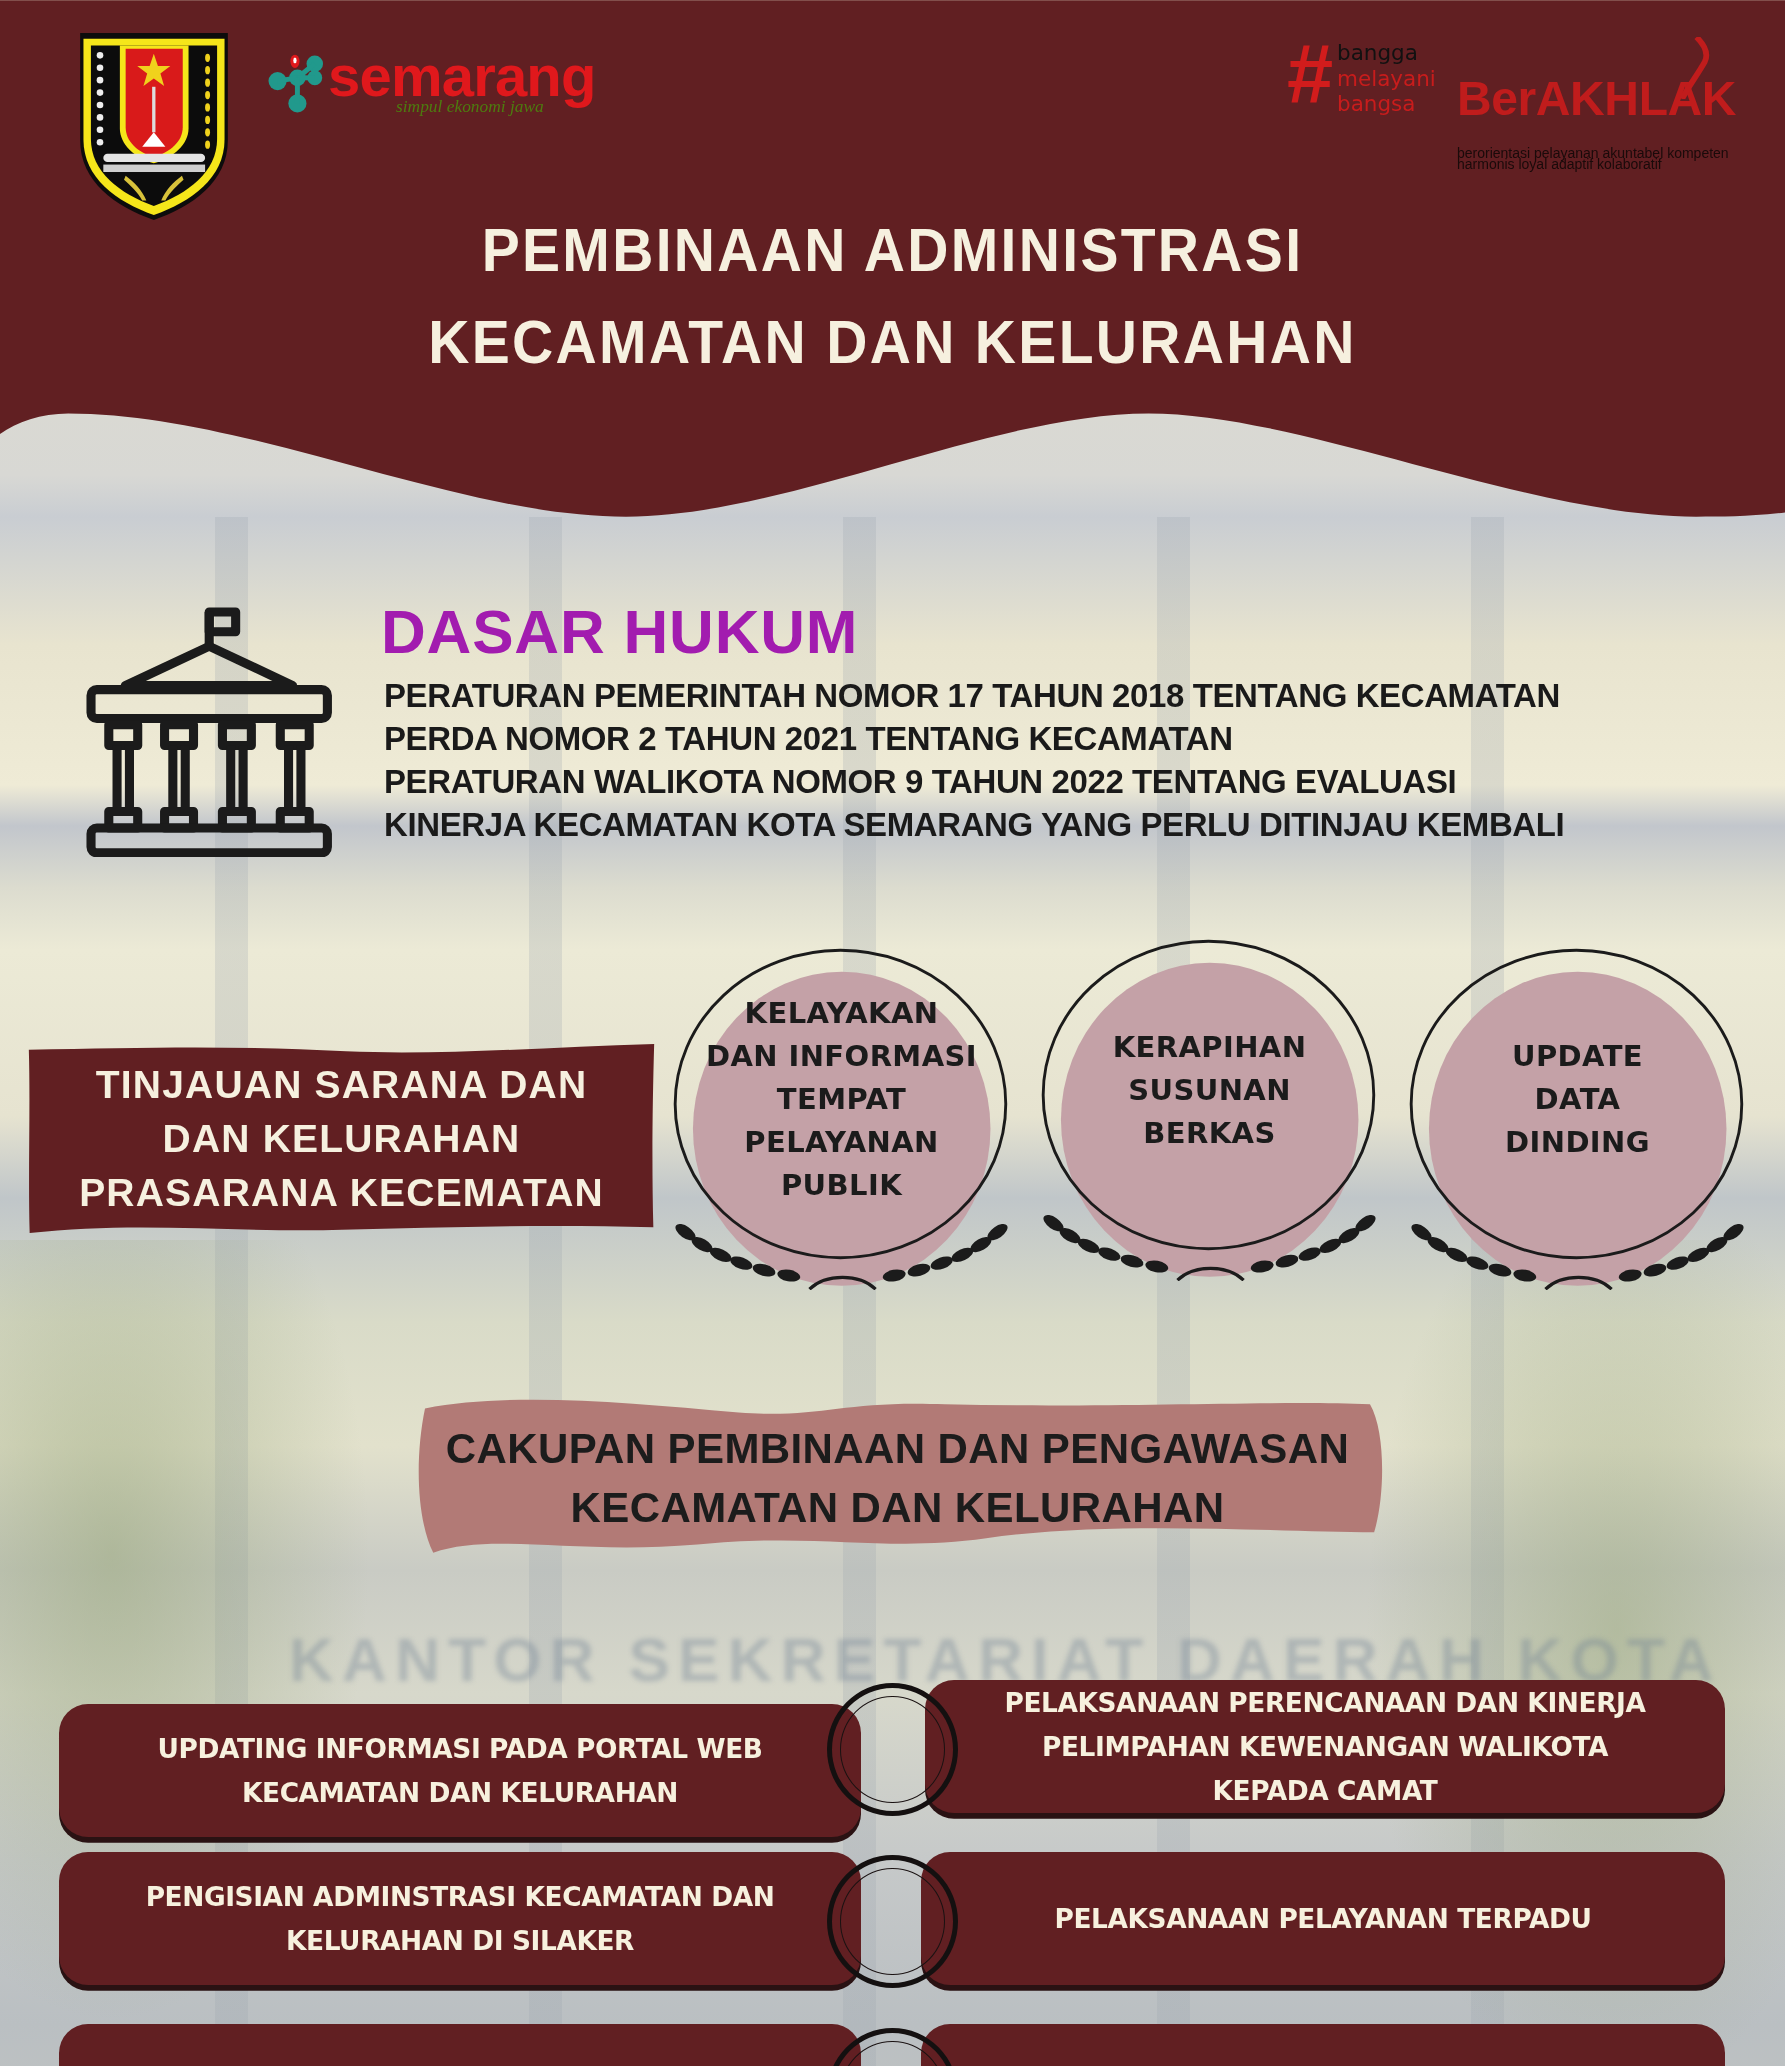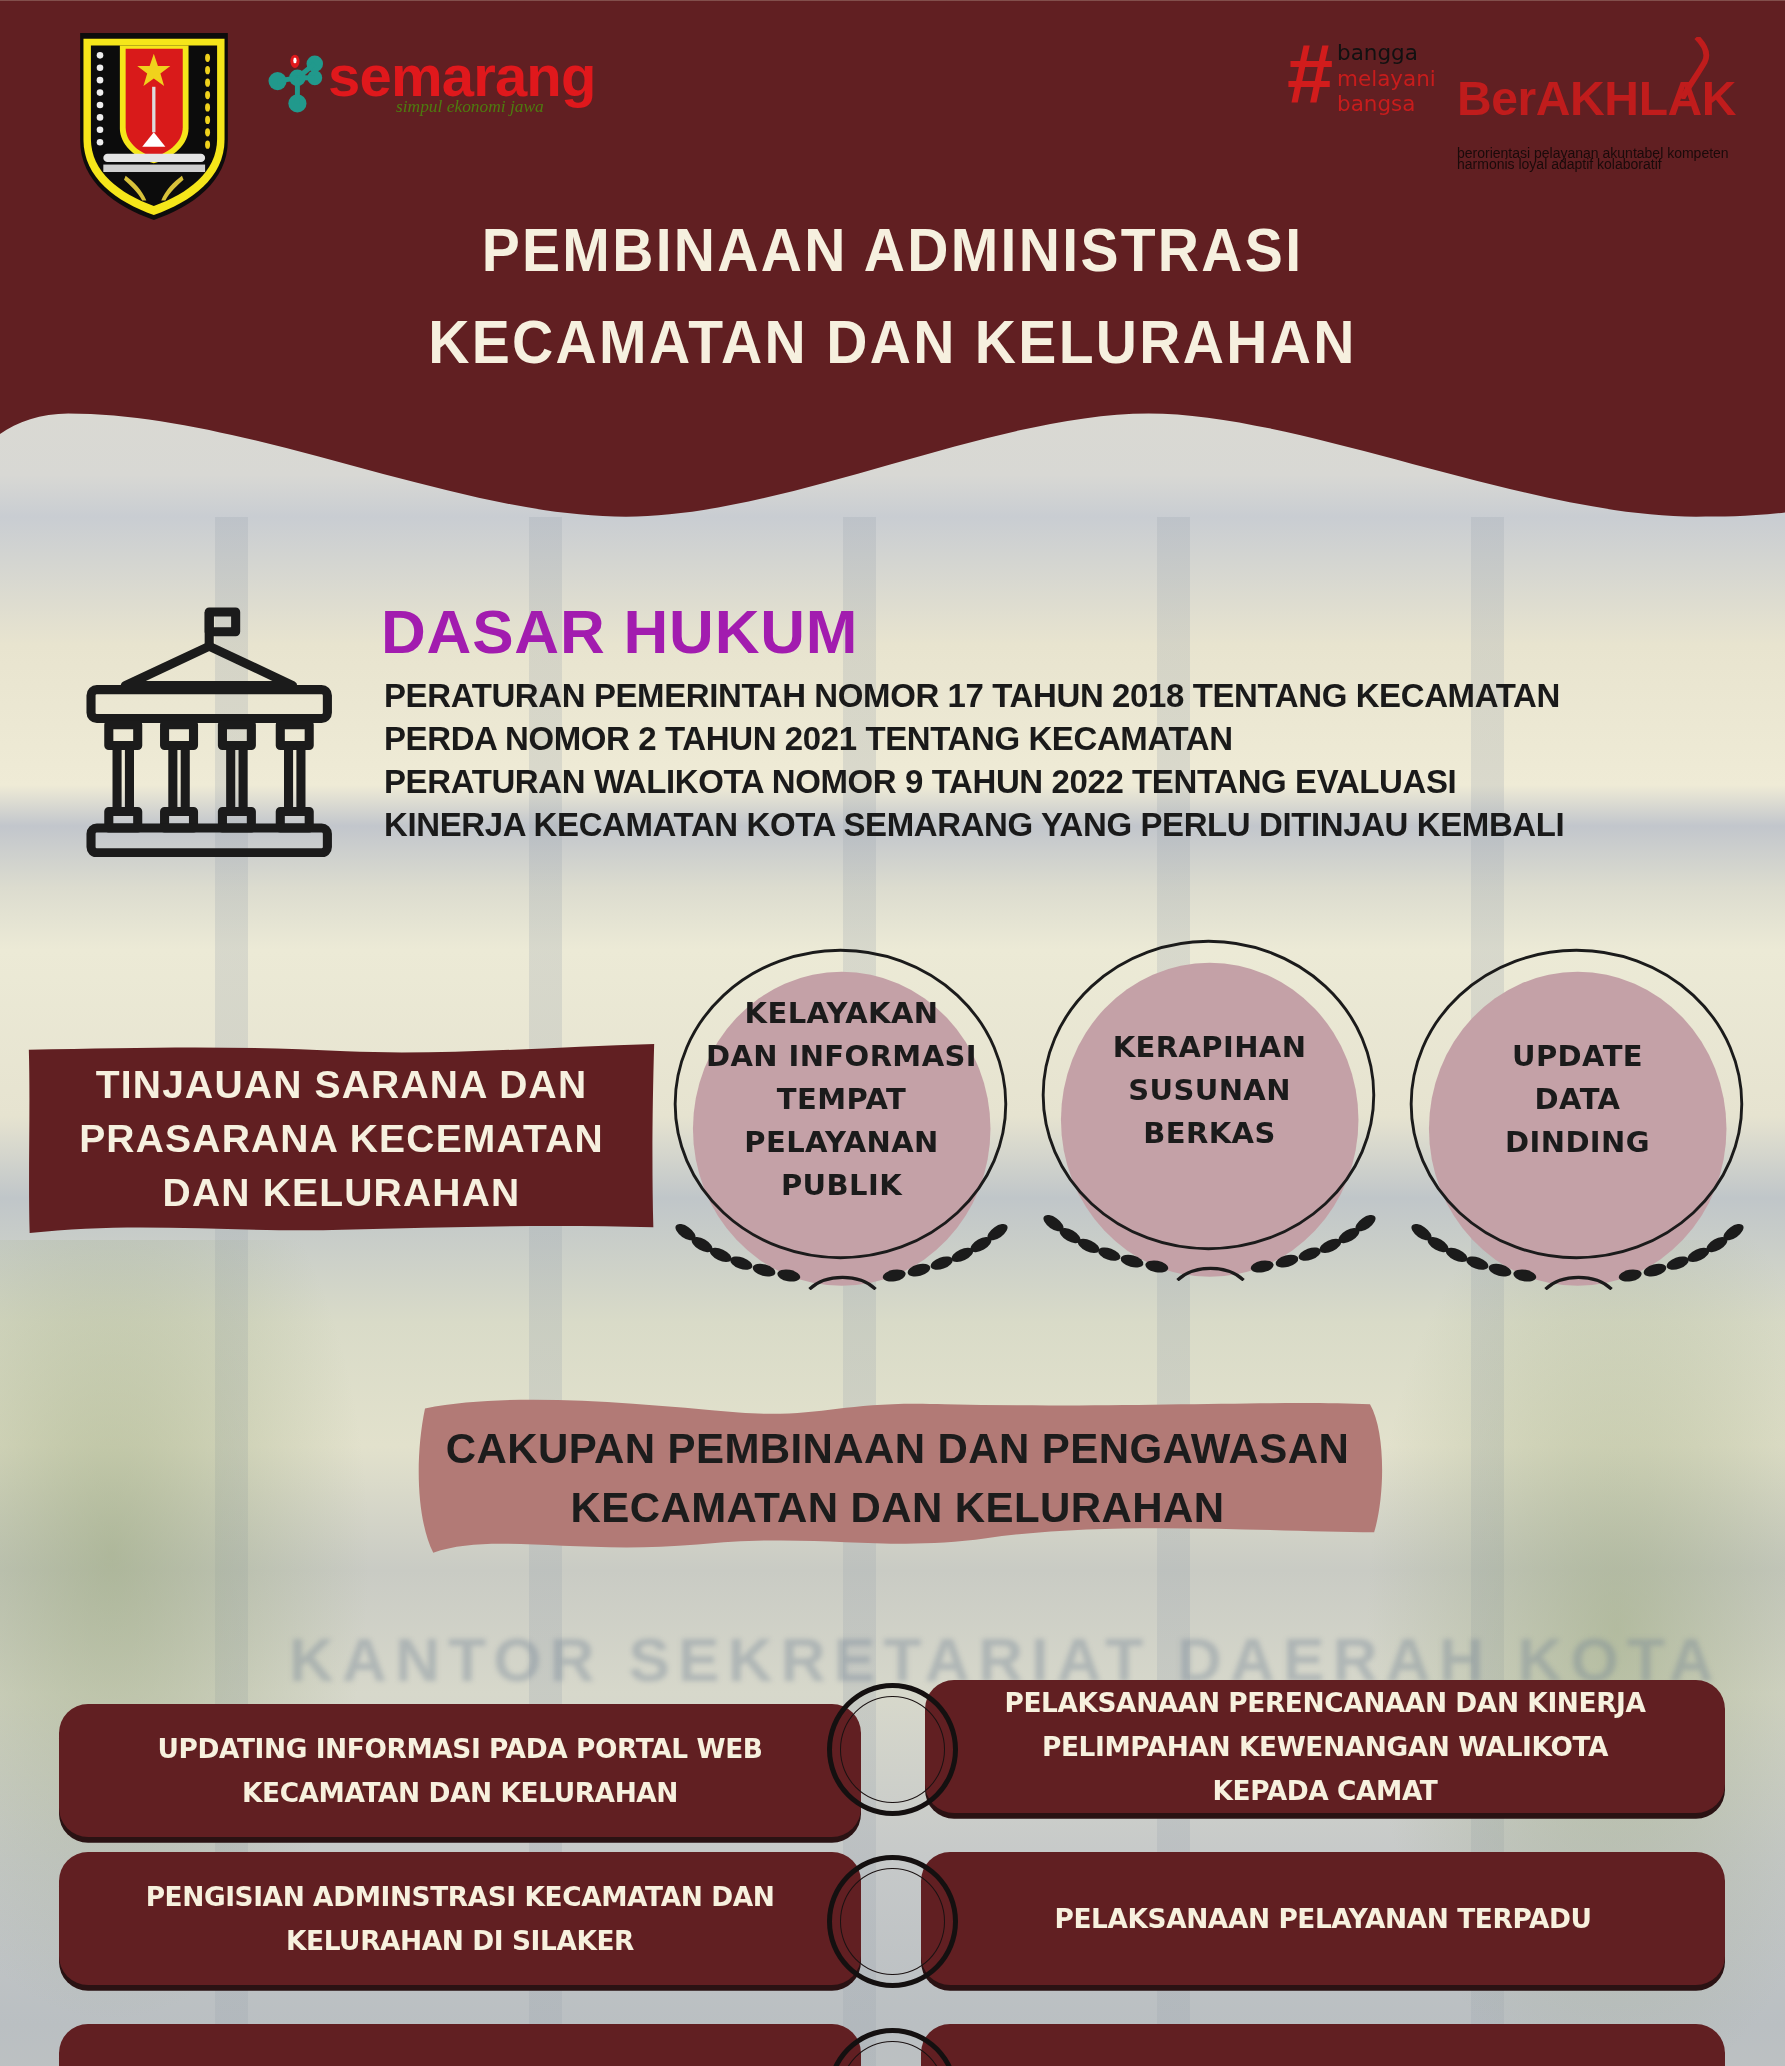--- a/index.html
+++ b/index.html
@@ -171,22 +171,22 @@
   <div class="law-line">PERATURAN WALIKOTA NOMOR 9 TAHUN 2022 TENTANG EVALUASI</div>
   <div class="law-line">KINERJA KECAMATAN KOTA SEMARANG YANG PERLU DITINJAU KEMBALI</div>
 </div>
 
 <div class="abs tinjauan">
   <svg width="627" height="191" viewBox="0 0 1518 462">
     <path fill="#611f22" d="M2,16 C300,10 520,6 770,20 C1000,30 1250,10 1516,2 C1512,140 1510,300 1514,446 C1250,438 1000,446 760,452 C520,460 260,430 4,460 C0,320 6,150 2,16 Z"></path>
   </svg>
   <div class="tinjauan-text">
     <div>TINJAUAN SARANA DAN</div>
+    <div>DAN KELURAHAN</div>
     <div>PRASARANA KECEMATAN</div>
-    <div>DAN KELURAHAN</div>
   </div>
 </div>
 
 <div class="abs medal" style="left:673px;top:947px;">
   <svg width="337" height="343" viewBox="0 0 815 830">
     <ellipse cx="408" cy="440" rx="360" ry="380" fill="#c4a1a7"></ellipse>
     <ellipse cx="405" cy="380" rx="400" ry="372" fill="none" stroke="#1b1b1b" stroke-width="7"></ellipse>
     <g fill="#1b1b1b">
       <ellipse cx="30" cy="690" rx="28" ry="14" transform="rotate(35 30 690)"></ellipse>
       <ellipse cx="70" cy="720" rx="28" ry="14" transform="rotate(30 70 720)"></ellipse>

